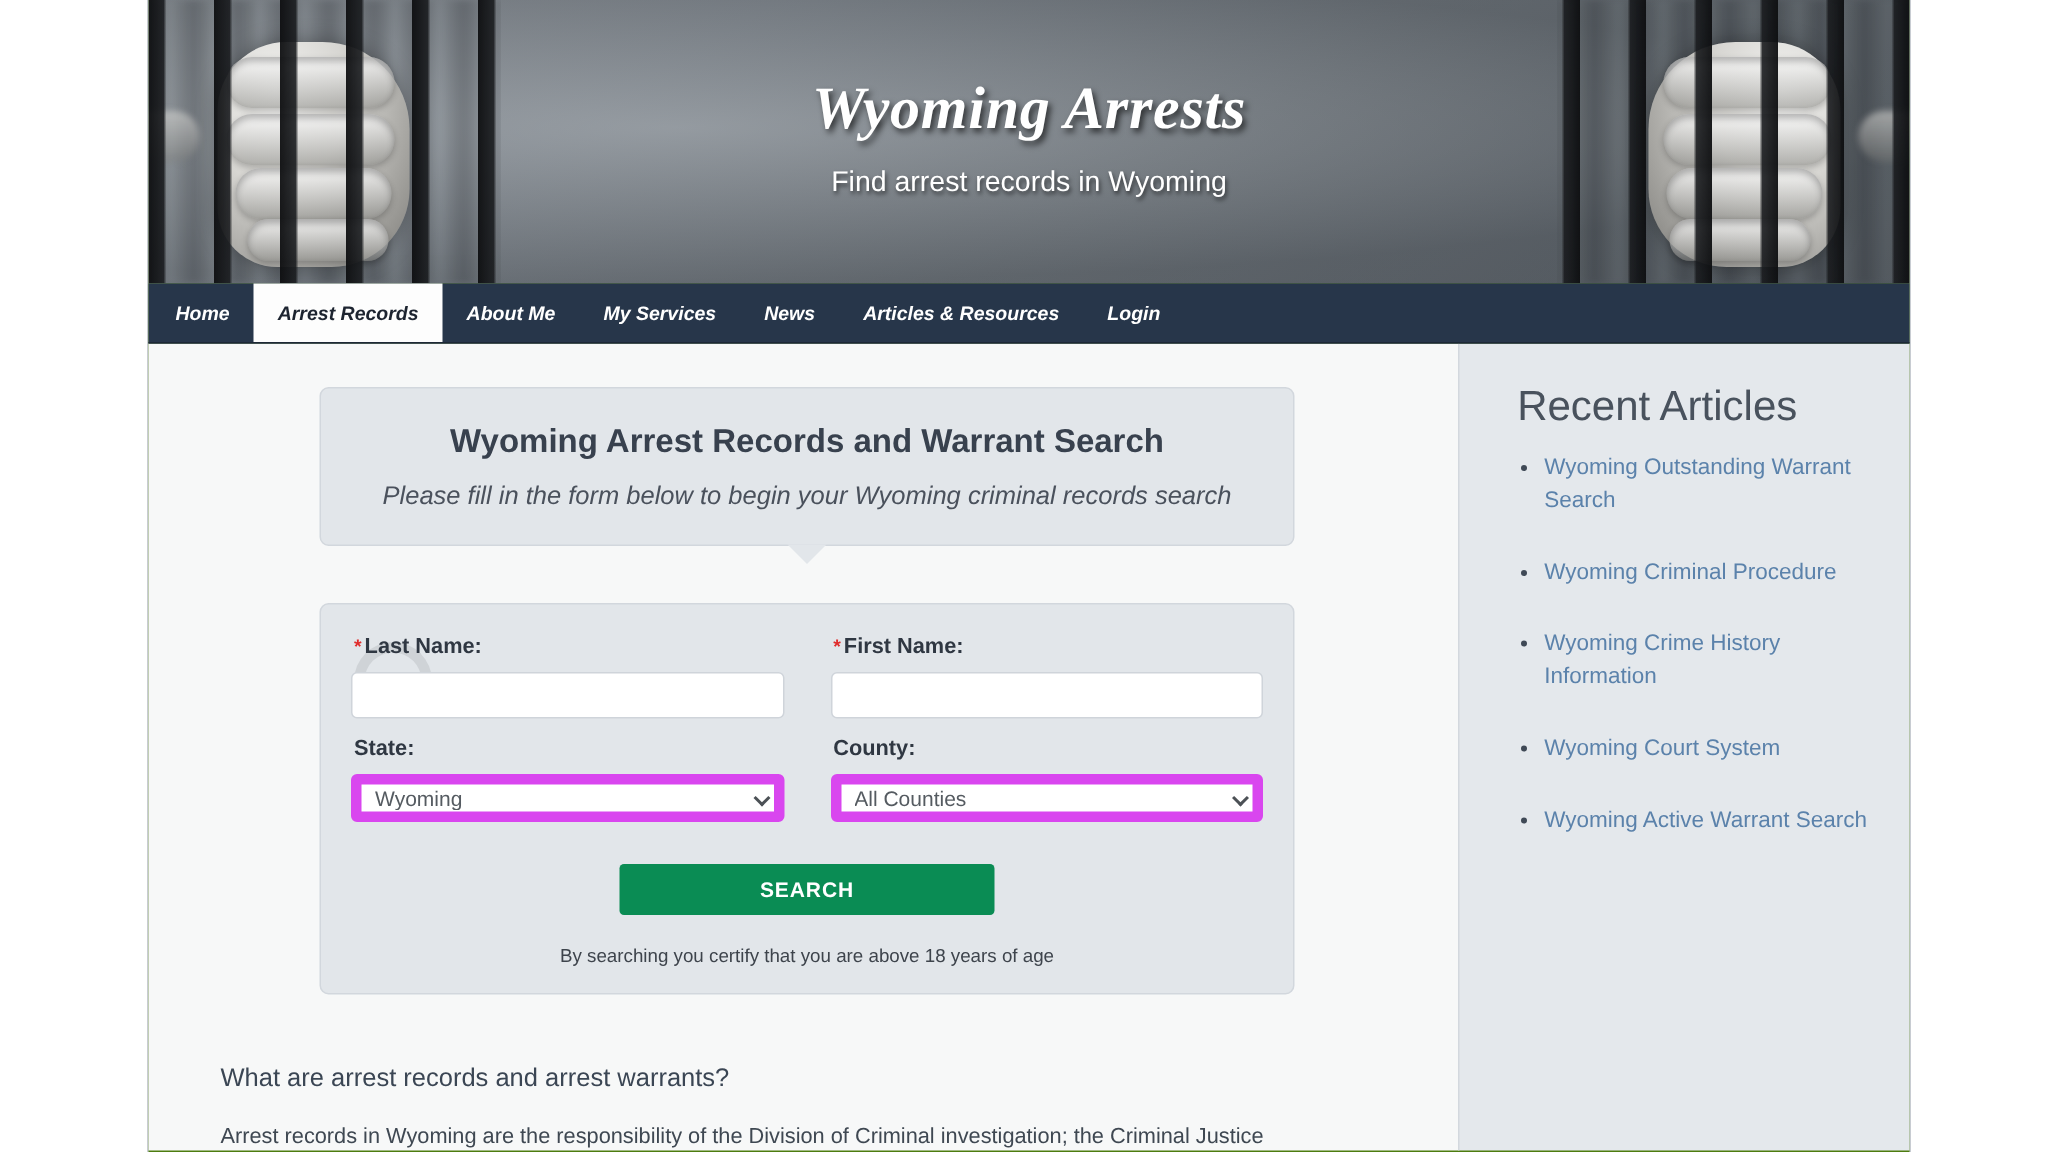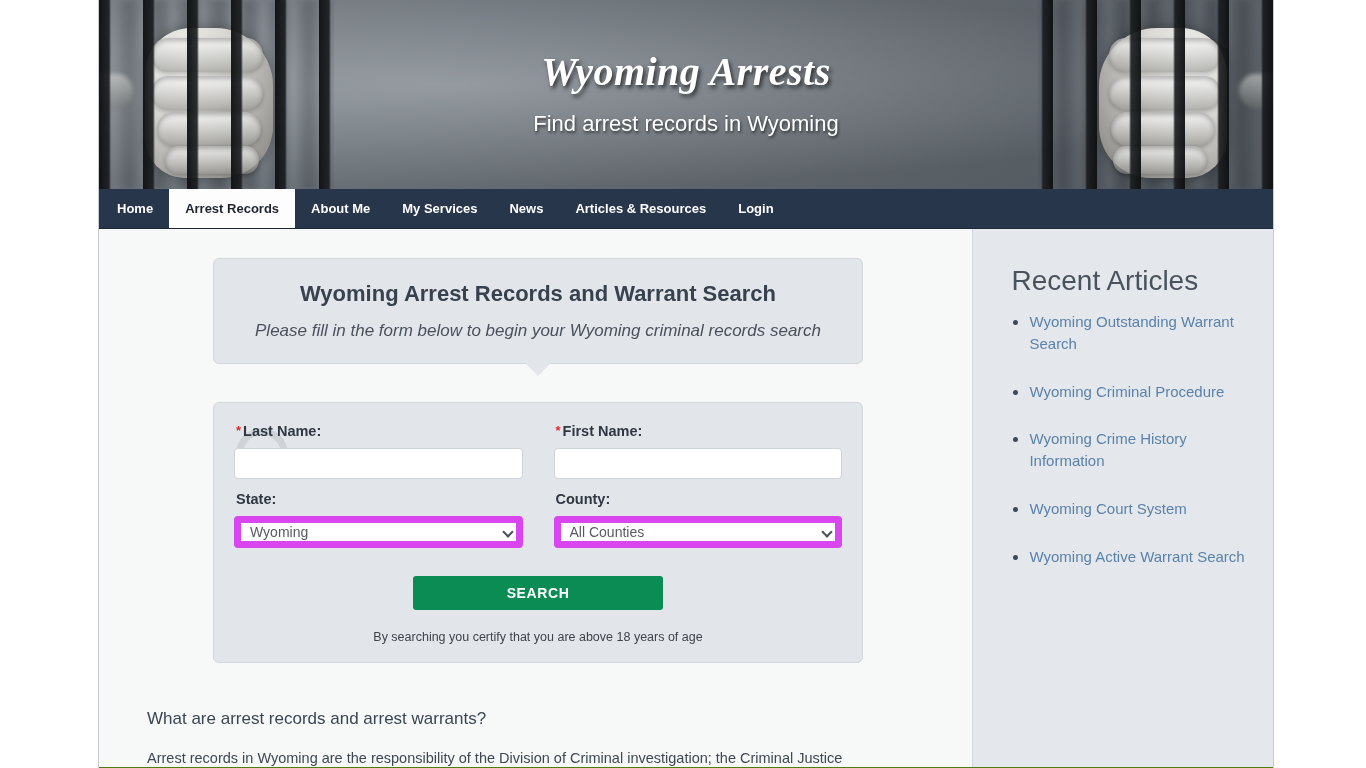--- a/index.html
+++ b/index.html
@@ -138,21 +138,21 @@
     font-style: italic;
     font-weight: bold;
     font-size: 40px;
     letter-spacing: .5px;
     color: #ffffff;
     text-shadow: 2px 3px 4px rgba(0,0,0,.65);
   }
   .banner-sub {
     margin: 16px 0 0 0;
     font-family: "Liberation Sans", sans-serif;
-    font-size: 22px;
+    font-size: 19px;
     color: #ffffff;
     text-shadow: 1px 2px 3px rgba(0,0,0,.6);
   }
 
   
   .navbar {
     position: relative;
     height: 40px;
     background: #283purple;
     background: #27364a;
@@ -165,41 +165,42 @@
   .nav-item {
     display: flex;
     align-items: center;
     padding: 0 16px;
     color: #ffffff;
     font-size: 13px;
     font-weight: bold;
     white-space: nowrap;
     cursor: pointer;
     text-decoration: none;
+    font-style: italic;
   }
   .nav-item.active {
     background: #fdfdfd;
     color: #1d2430;
   }
 
   
   .body-row {
     display: flex;
     height: 538px;
   }
   .main-col {
     width: 875px;
     background: #f7f8f8;
     position: relative;
   }
   .side-col {
     width: 301px;
     background: #e4e8ec;
     border-left: 1px solid #d3d8de;
-    padding: 36px 20px 0 38px;
+    padding: 26px 20px 0 38px;
   }
 
   
   .panel {
     background: #e2e6ea;
     border: 1px solid #d2d7dd;
     border-radius: 6px;
   }
   .form-head {
     position: absolute;

